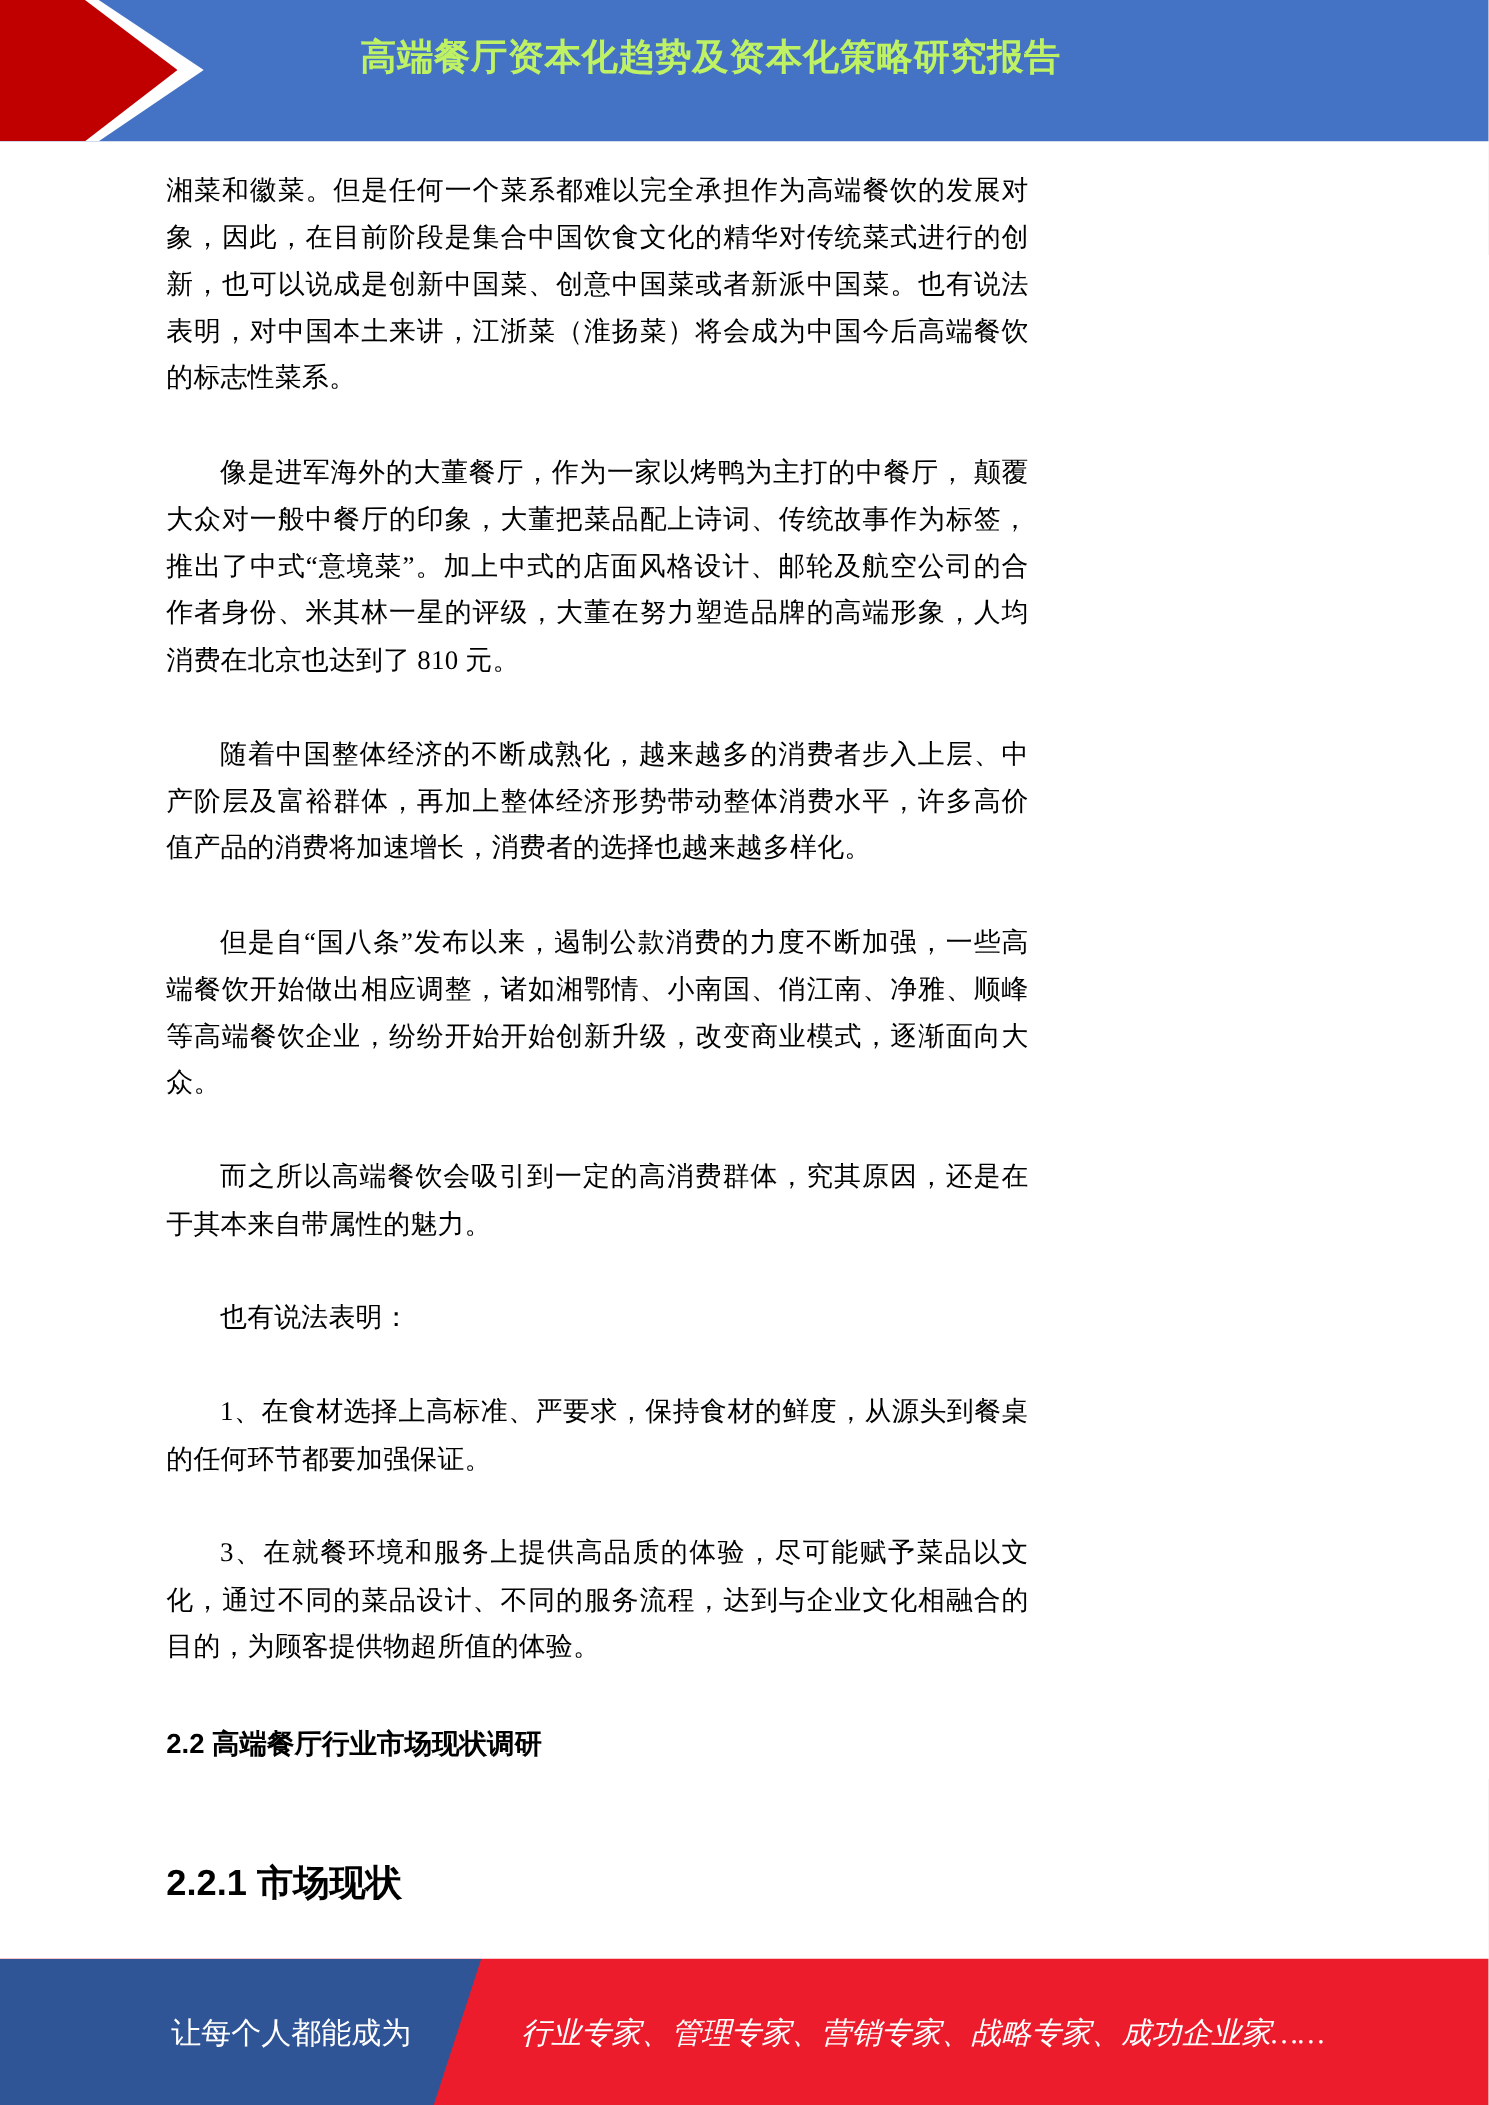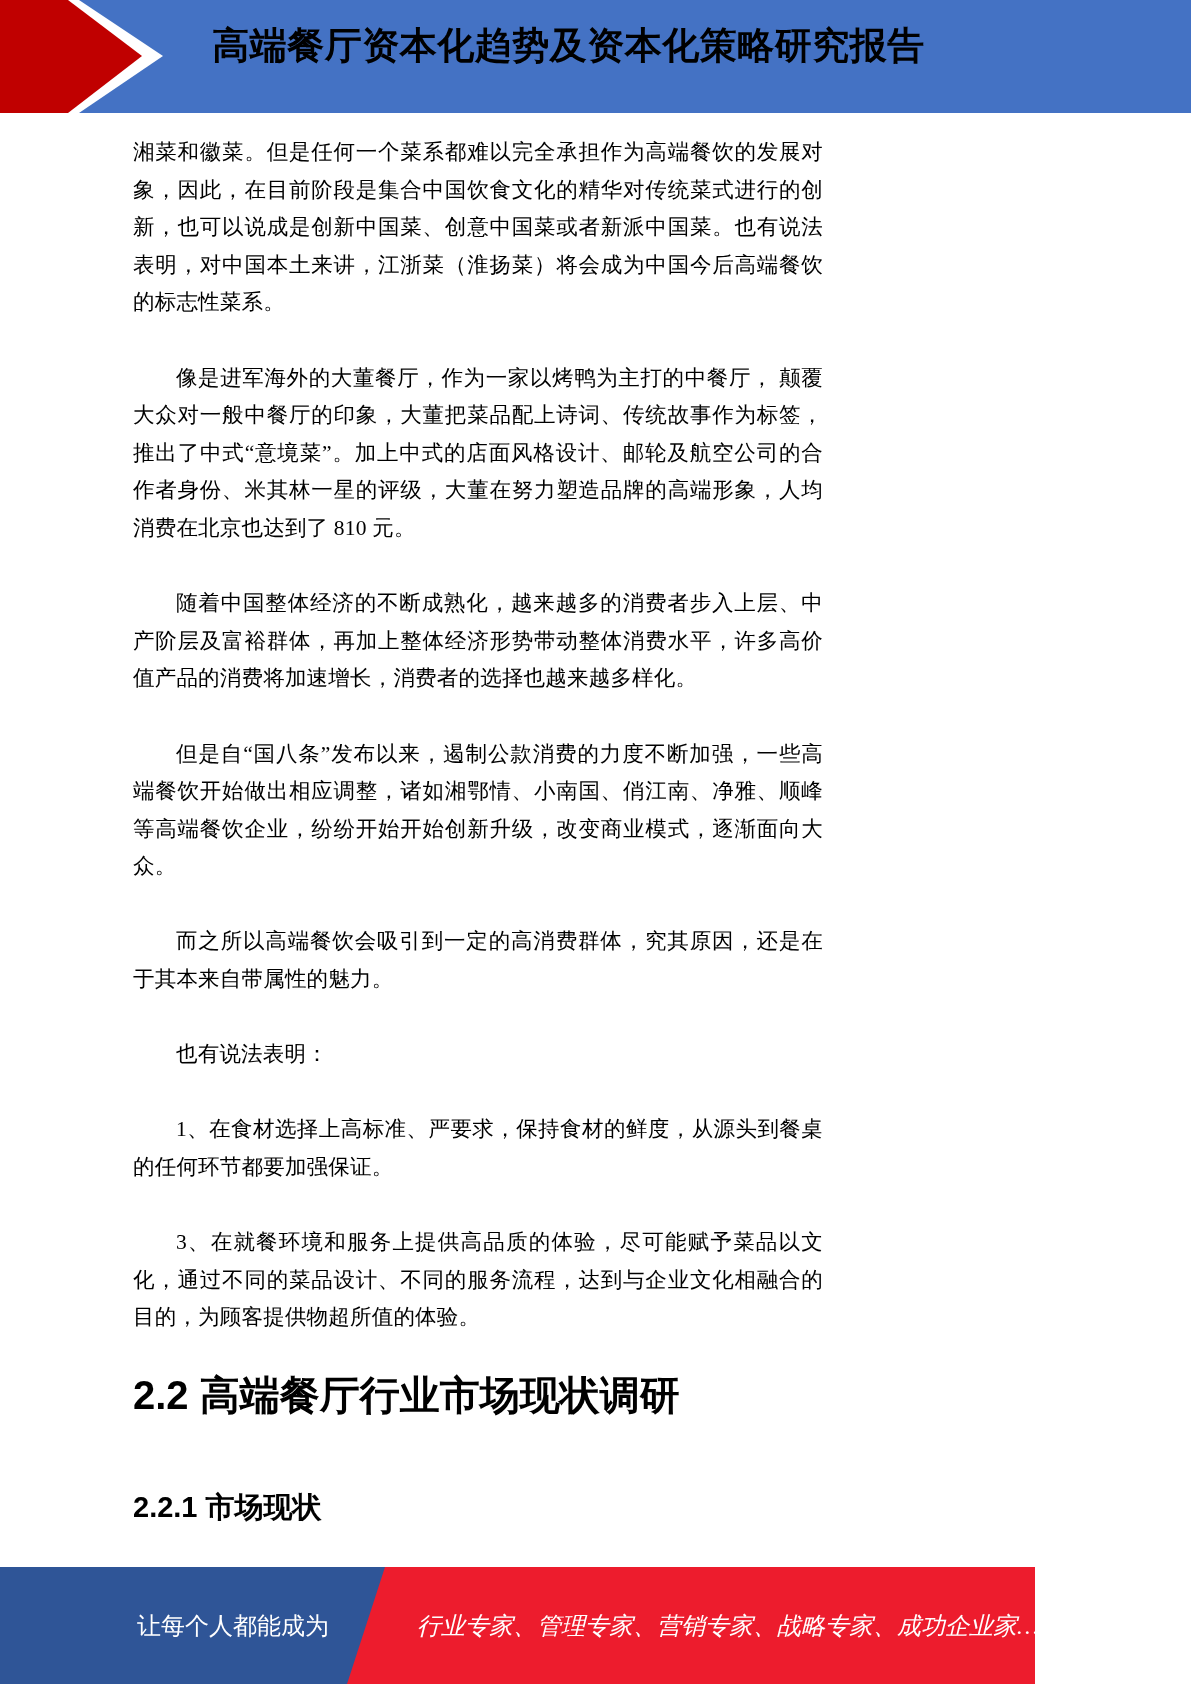--- a/index.html
+++ b/index.html
@@ -28,21 +28,21 @@
   }
   .arrow-red{
     position:absolute;top:0;left:0;width:170px;height:113px;
     background:#C00000;
     clip-path:polygon(0 0,68px 0,142px 56px,68px 113px,0 113px);
   }
   .header h1{
     position:relative;
     margin:0;
     font-family:"Liberation Sans","DejaVu Sans",sans-serif;
-    font-size:37px;font-weight:bold;color:#000000;
+    font-size:29px;font-weight:bold;color:#bef264;
     letter-spacing:0.5px;
     white-space:nowrap;
   }
 
   
   .content{
     position:absolute;top:113px;left:0;
     width:954px;
     box-sizing:border-box;
     padding:21px 131px 0 133px;
@@ -55,41 +55,41 @@
     letter-spacing:0.2px;
   }
   .para.indent{text-indent:43px;}
   .content h2, .content h3{
     font-family:"Liberation Sans","DejaVu Sans",sans-serif;
     font-weight:bold;color:#000;
     margin:0;white-space:nowrap;
   }
   .content h2{
     margin-top:19px;
-    font-size:40px;line-height:40px;
+    font-size:22px;line-height:40px;
   }
   .content h3{
     margin-top:72px;
     font-size:29px;line-height:40px;
   }
   .quote{
     margin-top:35px;margin-bottom:0;
   }
   .pagenum{
     margin-top:-4px;
     text-align:right;
     padding-right:146px;
     font-size:26px;line-height:38px;
     font-family:"Liberation Sans","DejaVu Sans",sans-serif;
   }
 
   
   .footer{
     position:absolute;bottom:0;left:0;
-    width:1035px;height:117px;
+    width:1191px;height:117px;
     background:#ED1C2D;
   }
   .footer-blue{
     position:absolute;top:0;left:0;
     width:385px;height:117px;
     background:#2F5597;
     clip-path:polygon(0 0,100% 0,calc(100% - 38px) 100%,0 100%);
     display:flex;align-items:center;
     box-sizing:border-box;
     padding-left:137px;

